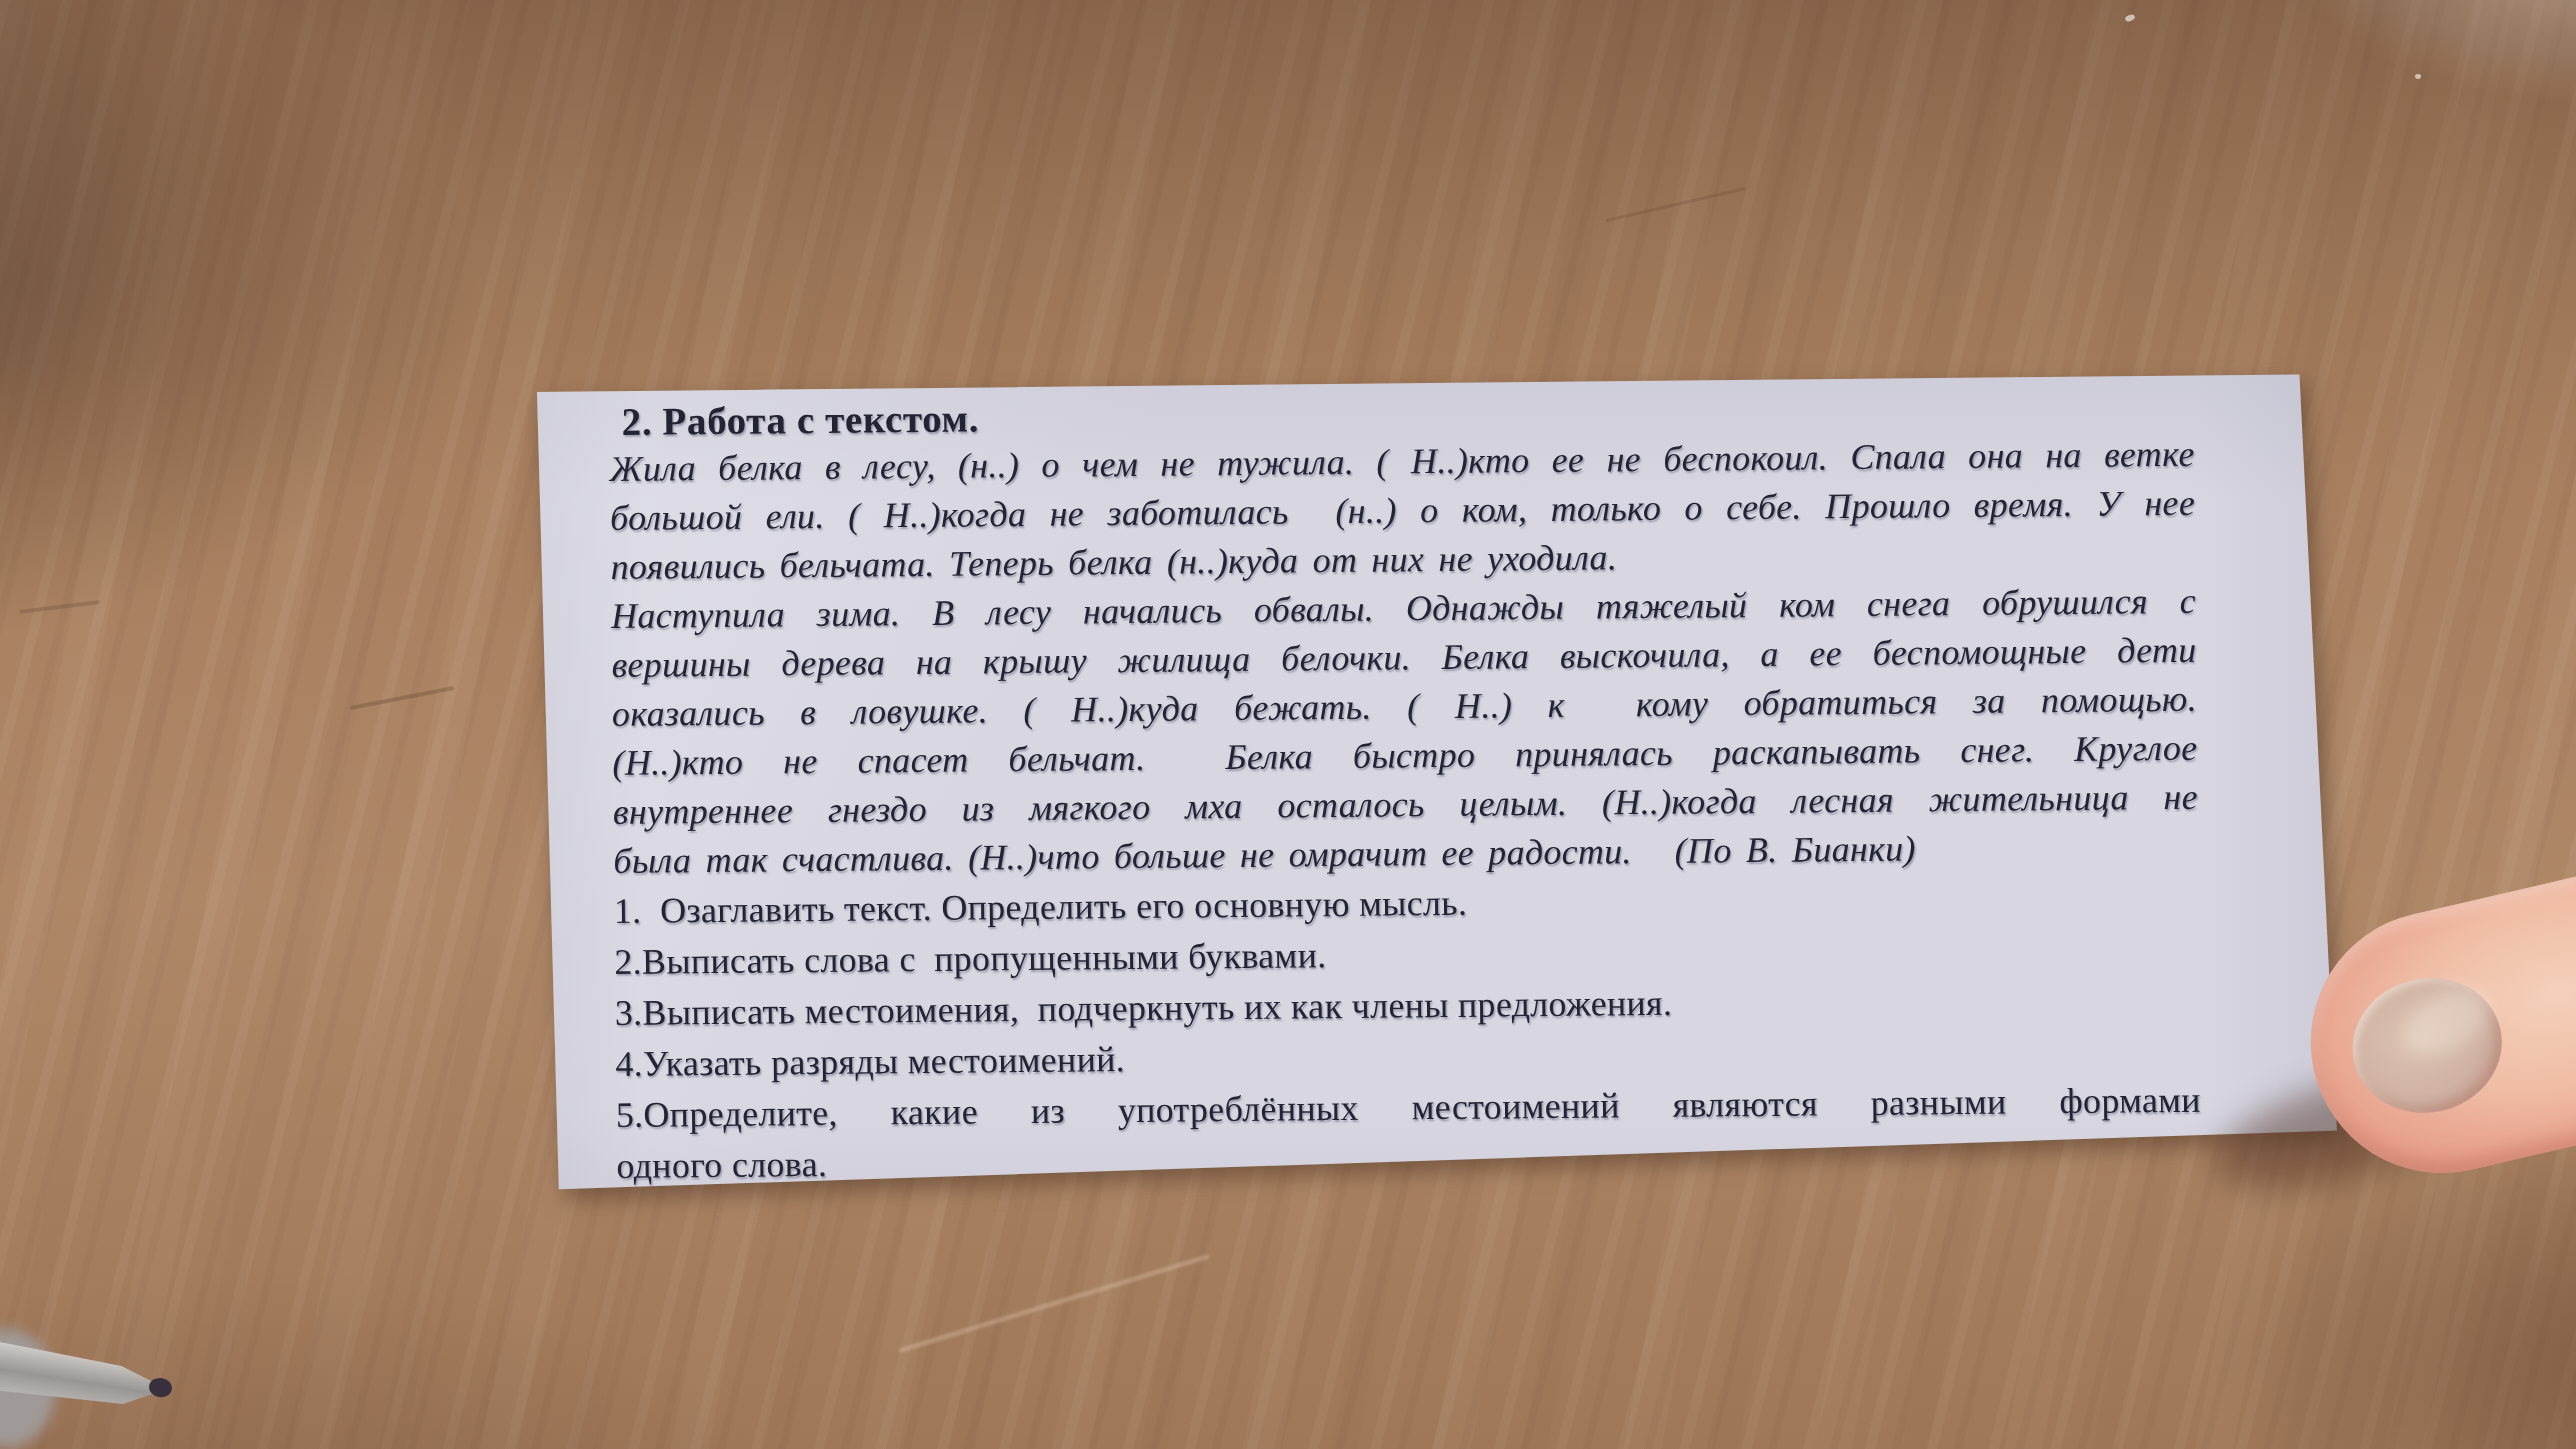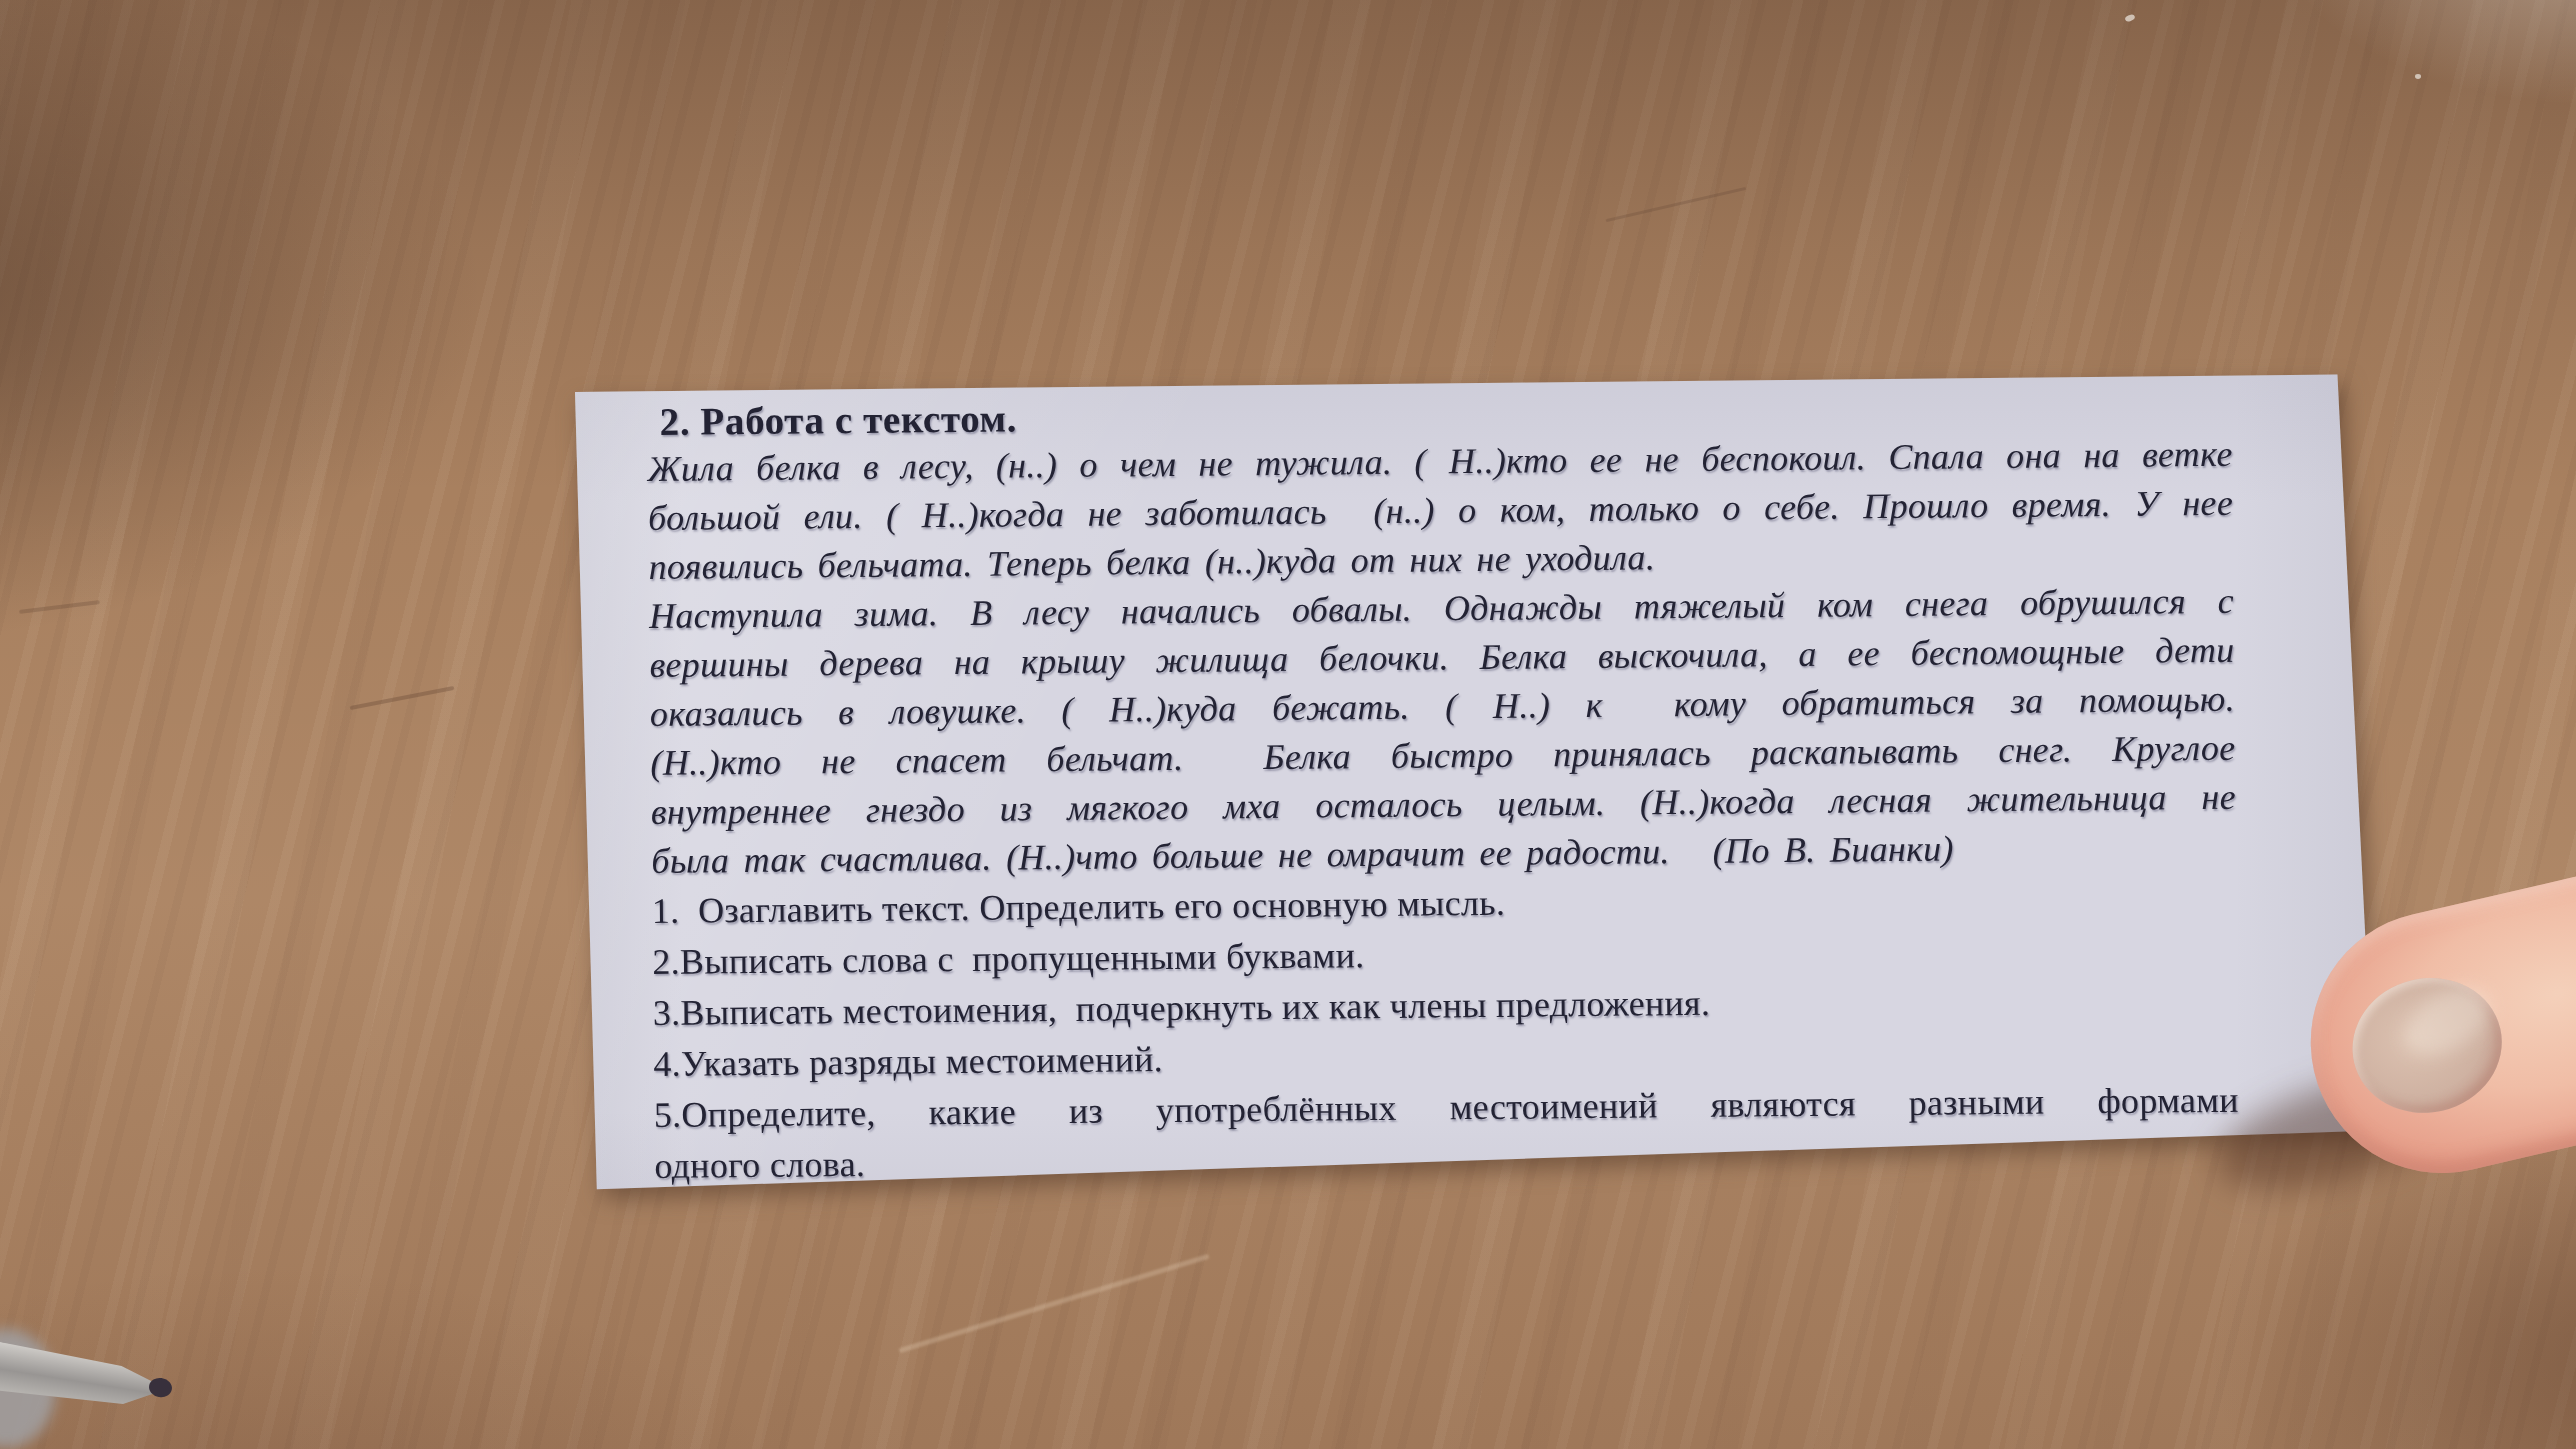--- a/index.html
+++ b/index.html
@@ -26,21 +26,21 @@
   .streak{position:absolute;border-radius:3.7px;}
   .streak.s1{left:349px;top:696px;width:106px;height:3.7px;background:rgba(88,58,44,0.30);transform:rotate(-11deg);filter:blur(0.6px);}
   .streak.s2{left:19px;top:605px;width:81px;height:4.4px;background:rgba(88,58,44,0.25);transform:rotate(-7deg);filter:blur(0.6px);}
   .streak.s3{left:1604px;top:203px;width:144px;height:3.1px;background:rgba(88,58,44,0.22);transform:rotate(-13deg);filter:blur(0.6px);}
   .streak.s4{left:892px;top:1301px;width:324px;height:5px;background:rgba(238,214,192,0.28);transform:rotate(-17deg);filter:blur(1.2px);}
   .speck{position:absolute;border-radius:50%;background:rgba(246,242,236,0.65);}
   .speck.p1{left:2125px;top:15px;width:10px;height:6.2px;transform:rotate(-20deg);}
   .speck.p2{left:2415px;top:74px;width:6.2px;height:5px;}
 
   
-  .paper-wrap{position:absolute;left:575px;top:372px;width:1803px;height:821px;
+  .paper-wrap{position:absolute;left:537px;top:372px;width:1803px;height:821px;
     filter:drop-shadow(6.2px 10px 11.2px rgba(72,48,34,0.5));}
   .paper{
     position:absolute;inset:0;background:var(--paper);
     clip-path:polygon(0% 2.43%, 97.75% 0.30%, 99.83% 92.40%, 1.21% 99.54%);
   }
   .paper::before{
     content:"";position:absolute;inset:0;pointer-events:none;
     background:
       linear-gradient(115deg, rgba(255,255,255,0.22) 0%, rgba(255,255,255,0) 30%),
       linear-gradient(180deg, rgba(135,135,158,0.12) 0%, rgba(0,0,0,0) 16%),

